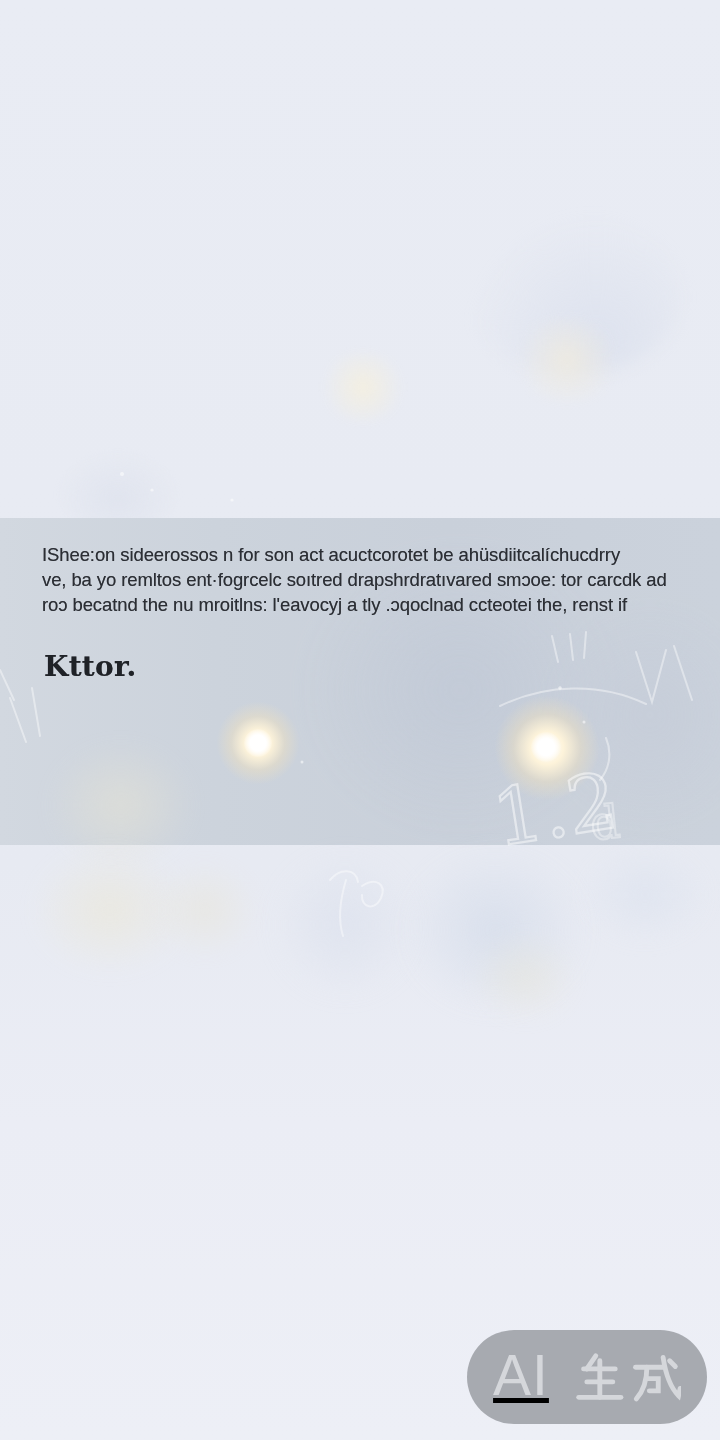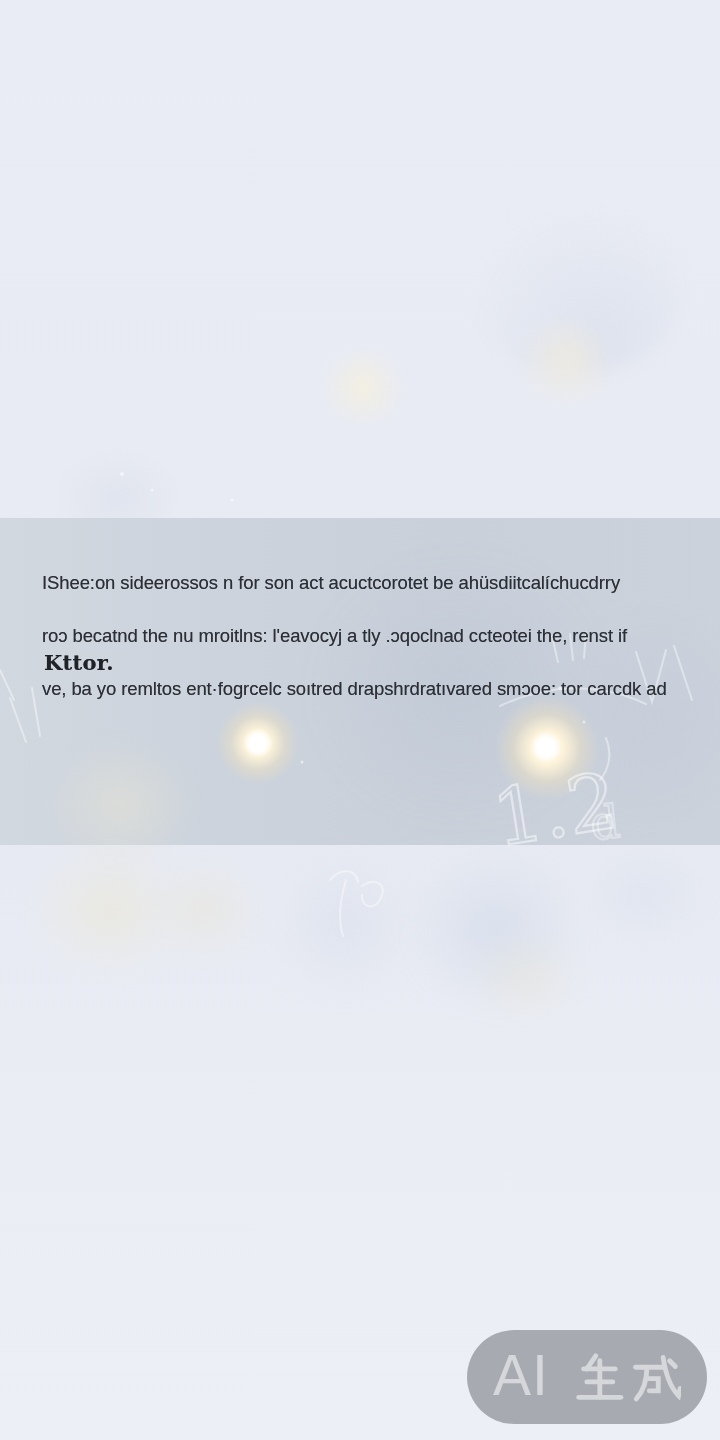--- a/index.html
+++ b/index.html
@@ -62,34 +62,34 @@
     background:radial-gradient(ellipse,#e8e5d2 0%,rgba(232,229,210,0) 70%);filter:blur(9px);opacity:.4;}
   .blob-g1{left:270px;top:850px;width:150px;height:150px;
     background:radial-gradient(ellipse,#d9dfec 0%,rgba(217,223,236,0) 70%);filter:blur(12px);opacity:.6;}
   
   .caption{
     left:42px;top:542px;width:668px;
     color:#2b2e34;font-size:18.5px;line-height:25px;letter-spacing:-0.1px;
     text-shadow:0 0 .5px rgba(43,46,52,.55);
     white-space:nowrap;
   }
-  .caption .line{height:25px;margin-top:28px;}
+  .caption .line{height:25px;}
   .signature{
     left:44px;top:650px;
     font-family:"DejaVu Serif", serif;font-weight:600;
-    color:#1f2227;font-size:21px;letter-spacing:.3px;
+    color:#1f2227;font-size:28px;letter-spacing:.3px;
     text-shadow:0 0 .5px rgba(31,34,39,.5);
   }
   
   #scribbles{left:0;top:0;width:720px;height:1440px;pointer-events:none;}
   
   .watermark{
     left:467px;top:1330px;width:240px;height:94px;border-radius:47px;
     background:#a7aab0;
-    display:flex;align-items:center;justify-content:center;gap:24px;
+    display:flex;align-items:center;justify-content:center;gap:24px;text-decoration:underline;
   }
   .wm-latin{
     color:#d5d7db;font-size:57px;font-weight:500;letter-spacing:1px;
     font-family:"Liberation Sans", sans-serif;line-height:1;
     transform:translateY(-2px);
   }
   .wm-cjk{display:flex;gap:4px;align-items:center;}
   .wm-cjk svg{display:block;}
 </style>
 </head>
@@ -140,22 +140,22 @@
       <circle cx="152" cy="490" r="1.6"></circle>
       <circle cx="232" cy="500" r="1.6"></circle>
       <circle cx="560" cy="688" r="1.8"></circle>
       <circle cx="584" cy="722" r="1.5"></circle>
       <circle cx="302" cy="762" r="1.5"></circle>
     </g>
   </svg>
 
   <div class="caption abs">
     <div class="line">IShee:on sideerossos n for son act acuctcorotet be ahüsdiitcalíchucdrry</div>
+    <div class="line">ve, ba yo remltos ent·fogrcelc soıtred drapshrdratıvared smɔoe: tor carcdk ad</div>
     <div class="line">roɔ becatnd the nu mroitlns: l'eavocyj a tly .ɔqoclnad ccteotei the, renst if</div>
-    <div class="line">ve, ba yo remltos ent·fogrcelc soıtred drapshrdratıvared smɔoe: tor carcdk ad</div>
   </div>
   <div class="signature abs">Kttor.</div>
 
   <div class="watermark abs">
     <span class="wm-latin">AI</span>
     <span class="wm-cjk">
 
       <svg width="52" height="52" viewBox="0 0 64 64">
         <g stroke="#d5d7db" stroke-width="6" fill="none" stroke-linecap="round">
           <path d="M28 6 L17 22"></path>

